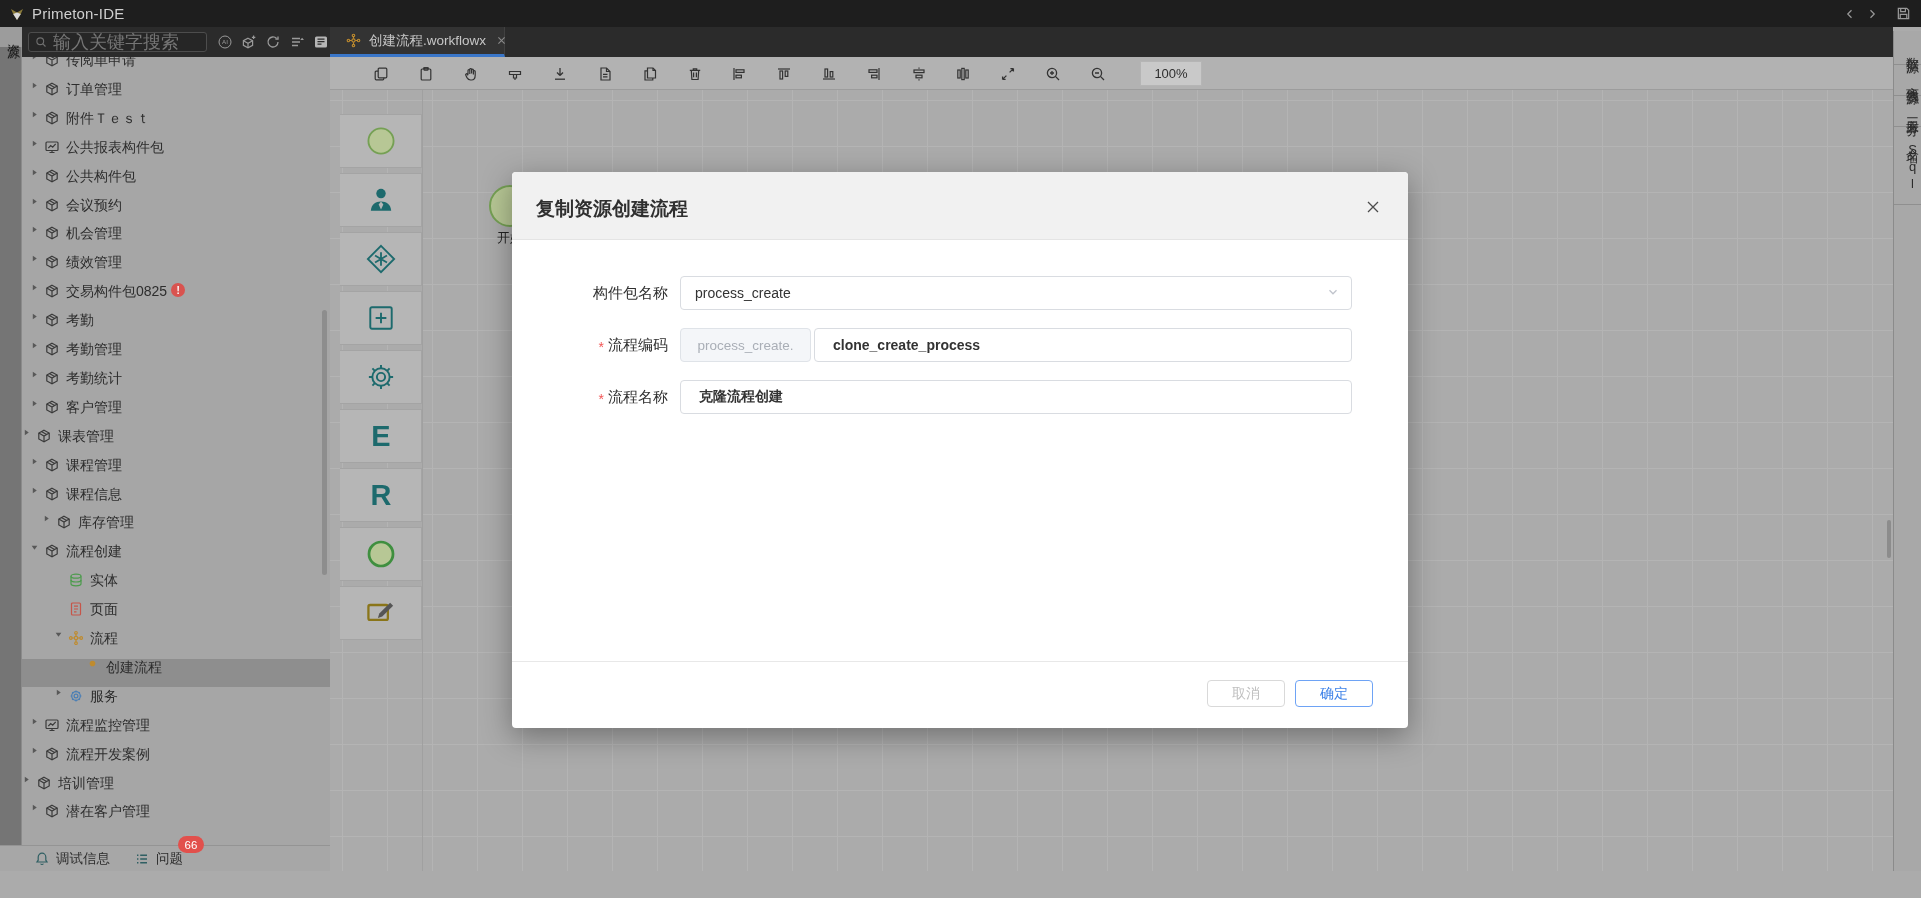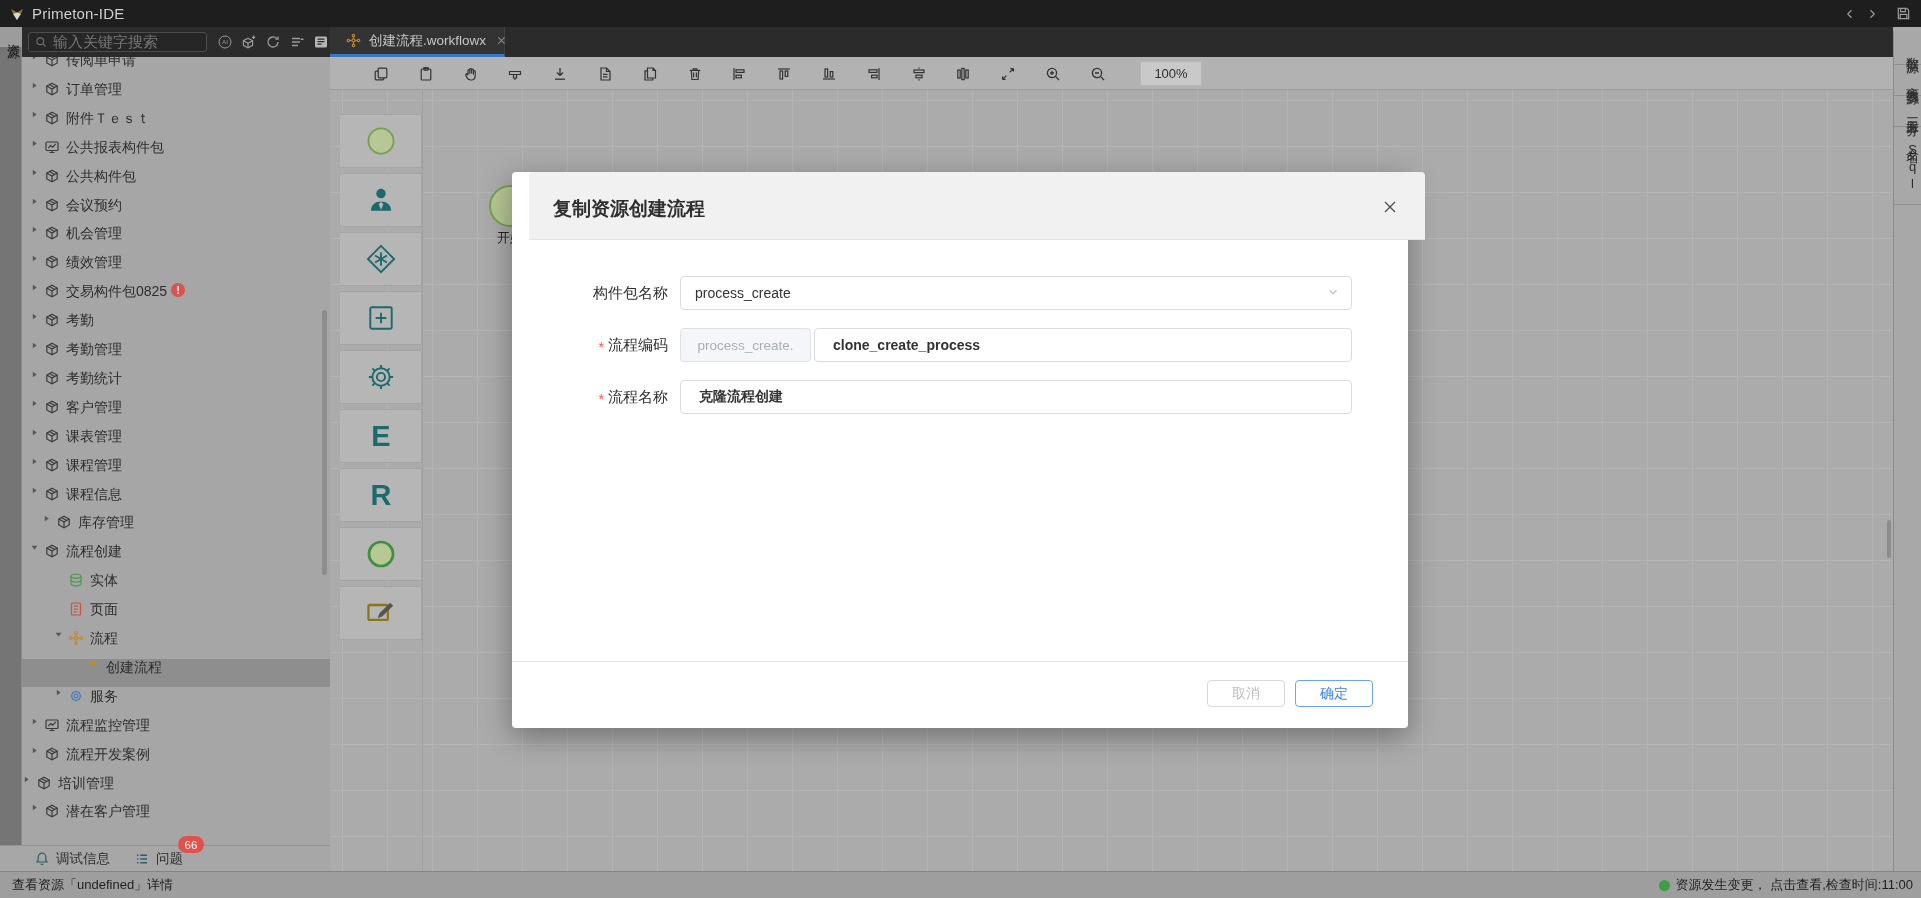--- a/index.html
+++ b/index.html
@@ -19,21 +19,21 @@
   
   .leftrail{position:absolute;left:0;top:27px;width:22px;height:818px;background:#757575;border-right:1px solid #8b8b8b;}
   .leftrail .vtab-active{width:22px;padding:6px 0 8px 0;background:#9c9c9c;color:#1c1c1c;font-size:13px;
     writing-mode:vertical-rl;text-orientation:upright;text-align:center;letter-spacing:3px;cursor:pointer;}
 
   
   .sidebar{position:absolute;left:22px;top:27px;width:308px;height:818px;background:#a6a6a6;}
   .sidebar-header{position:absolute;left:0;top:0;width:308px;height:30px;background:#2b2b2b;display:flex;align-items:center;}
   .searchbox{position:relative;margin-left:6px;width:200px;height:20px;background:#262626;border:1px solid #4d4d4d;border-radius:3px;display:flex;align-items:center;color:#757575;cursor:text;}
   .searchbox .icon{margin-left:6px;color:#6f6f6f;}
-  .searchbox .ph{margin-left:6px;font-size:15px;color:#757575;white-space:nowrap;}
+  .searchbox .ph{margin-left:6px;font-size:18px;color:#757575;white-space:nowrap;}
   .header-icons{display:flex;align-items:center;gap:5px;margin-left:8px;color:#9a9a9a;}
   .header-icons .hbtn{width:19px;height:19px;display:flex;align-items:center;justify-content:center;cursor:pointer;}
 
   .tree{position:absolute;left:0;top:30px;width:308px;height:788px;overflow:hidden;}
   .tree-row{position:absolute;left:0;right:0;height:28px;display:flex;align-items:flex-start;color:#2d2d2d;font-size:14px;cursor:pointer;white-space:nowrap;}
   .tree-row.selected{background:#8e8e8e;}
   .tree-row .caret{width:14px;display:flex;align-items:center;justify-content:flex-start;color:#585858;}
   .tree-row .ticon{width:16px;margin-right:6px;display:flex;align-items:center;justify-content:center;}
   .tree-row .badge-err{margin-left:4px;width:14px;height:14px;border-radius:50%;background:#d9534f;color:#fff;font-size:10px;font-weight:bold;display:flex;align-items:center;justify-content:center;}
   .icon-package{color:#3a3a3a}.icon-chart{color:#3a3a3a}
@@ -77,21 +77,21 @@
 
   
   .statusbar{position:absolute;left:0;top:871px;width:1921px;height:27px;background:#9e9e9e;border-top:1px solid #858585;display:flex;align-items:center;color:#1f1f1f;font-size:13px;}
   .statusbar .sleft{margin-left:12px;cursor:pointer;}
   .statusbar .sspacer{flex:1;}
   .statusbar .sright{display:flex;align-items:center;gap:6px;margin-right:8px;cursor:pointer;}
   .statusdot{width:11px;height:11px;border-radius:50%;background:var(--statusgreen);}
 
   
   .modal{position:absolute;left:512px;top:172px;width:896px;height:556px;background:#fff;border-radius:4px;box-shadow:0 8px 30px rgba(0,0,0,.35);}
-  .modal-header{position:absolute;left:17px;top:0;width:100%;height:68px;background:#f1f1f1;border-bottom:1px solid #e4e4e4;border-radius:4px 4px 0 0;}
+  .modal-header{position:absolute;left:0;top:0;width:100%;height:68px;background:#f1f1f1;border-bottom:1px solid #e4e4e4;border-radius:4px 4px 0 0;}
   .modal-title{position:absolute;left:24px;top:24px;font-size:19px;font-weight:bold;color:#2f2f2f;}
   .modal-close{position:absolute;right:24px;top:24px;width:22px;height:22px;color:#4c4c4c;display:flex;align-items:center;justify-content:center;cursor:pointer;}
   .frow{position:absolute;left:0;width:100%;height:34px;}
   .flabel{position:absolute;left:0;top:0;width:156px;height:34px;display:flex;align-items:center;justify-content:flex-end;font-size:15px;color:#2f2f2f;gap:4px;}
   .req{color:#f25555;font-size:14px;margin-top:3px;}
   .fctrl{position:absolute;left:168px;top:0;width:672px;height:34px;}
   .selectbox{width:100%;height:100%;border:1px solid #d9dce1;border-radius:4px;background:#fff;display:flex;align-items:center;cursor:pointer;}
   .selectbox .val{margin-left:14px;font-size:14px;color:#333;}
   .selectbox .chev{position:absolute;right:12px;top:9px;color:#c0c4cc;}
   .igroup{display:flex;width:100%;height:100%;}
@@ -373,21 +373,21 @@
             </svg>
           </span>
           <span class="ticon icon-package">
             <svg width="16" height="16" viewBox="0 0 16 16" stroke="currentColor" fill="none" stroke-width="1.2">
               <path d="M8 2.2l5.2 2.9v5.8L8 13.8 2.8 10.9V5.1z"></path>
               <path d="M2.8 5.1L8 8l5.2-2.9M8 8v5.8M5.4 3.6l5.2 2.9"></path>
             </svg>
           </span>
             <span>客户管理</span>
         </div>
-        <div class="tree-row" style="top:370.7px;padding-left:8px">
+        <div class="tree-row" style="top:370.7px;">
             <span class="caret">
             <svg width="9" height="9" viewBox="0 0 16 16">
               <path d="M5 3l7 5-7 5z" fill="currentColor"></path>
             </svg>
           </span>
           <span class="ticon icon-package">
             <svg width="16" height="16" viewBox="0 0 16 16" stroke="currentColor" fill="none" stroke-width="1.2">
               <path d="M8 2.2l5.2 2.9v5.8L8 13.8 2.8 10.9V5.1z"></path>
               <path d="M2.8 5.1L8 8l5.2-2.9M8 8v5.8M5.4 3.6l5.2 2.9"></path>
             </svg>
@@ -808,28 +808,20 @@
     <div class="canvas-scrollbar"></div>
   </div>
 
   <div class="rightrail" id="rightrail">
       <div class="vtab">数据源</div>
       <div class="vtab">离线资源</div>
       <div class="vtab">三方服务</div>
       <div class="vtab">命名Sql</div>
     </div>
 
-  <div class="statusbar">
-    <span class="sleft">查看资源「undefined」详情</span>
-    <span class="sspacer"></span>
-    <span class="sright">
-      <span class="statusdot"></span>
-      <span>资源发生变更， 点击查看,检查时间:11:00</span>
-    </span>
-  </div>
 
   <div class="modal">
     <div class="modal-header">
       <span class="modal-title">复制资源创建流程</span>
       <span class="modal-close">
           <svg width="16" height="16" viewBox="0 0 16 16" stroke="currentColor" fill="none" stroke-width="1.3">
             <path d="M3 3l10 10M13 3L3 13"></path>
           </svg>
         </span>
     </div>

